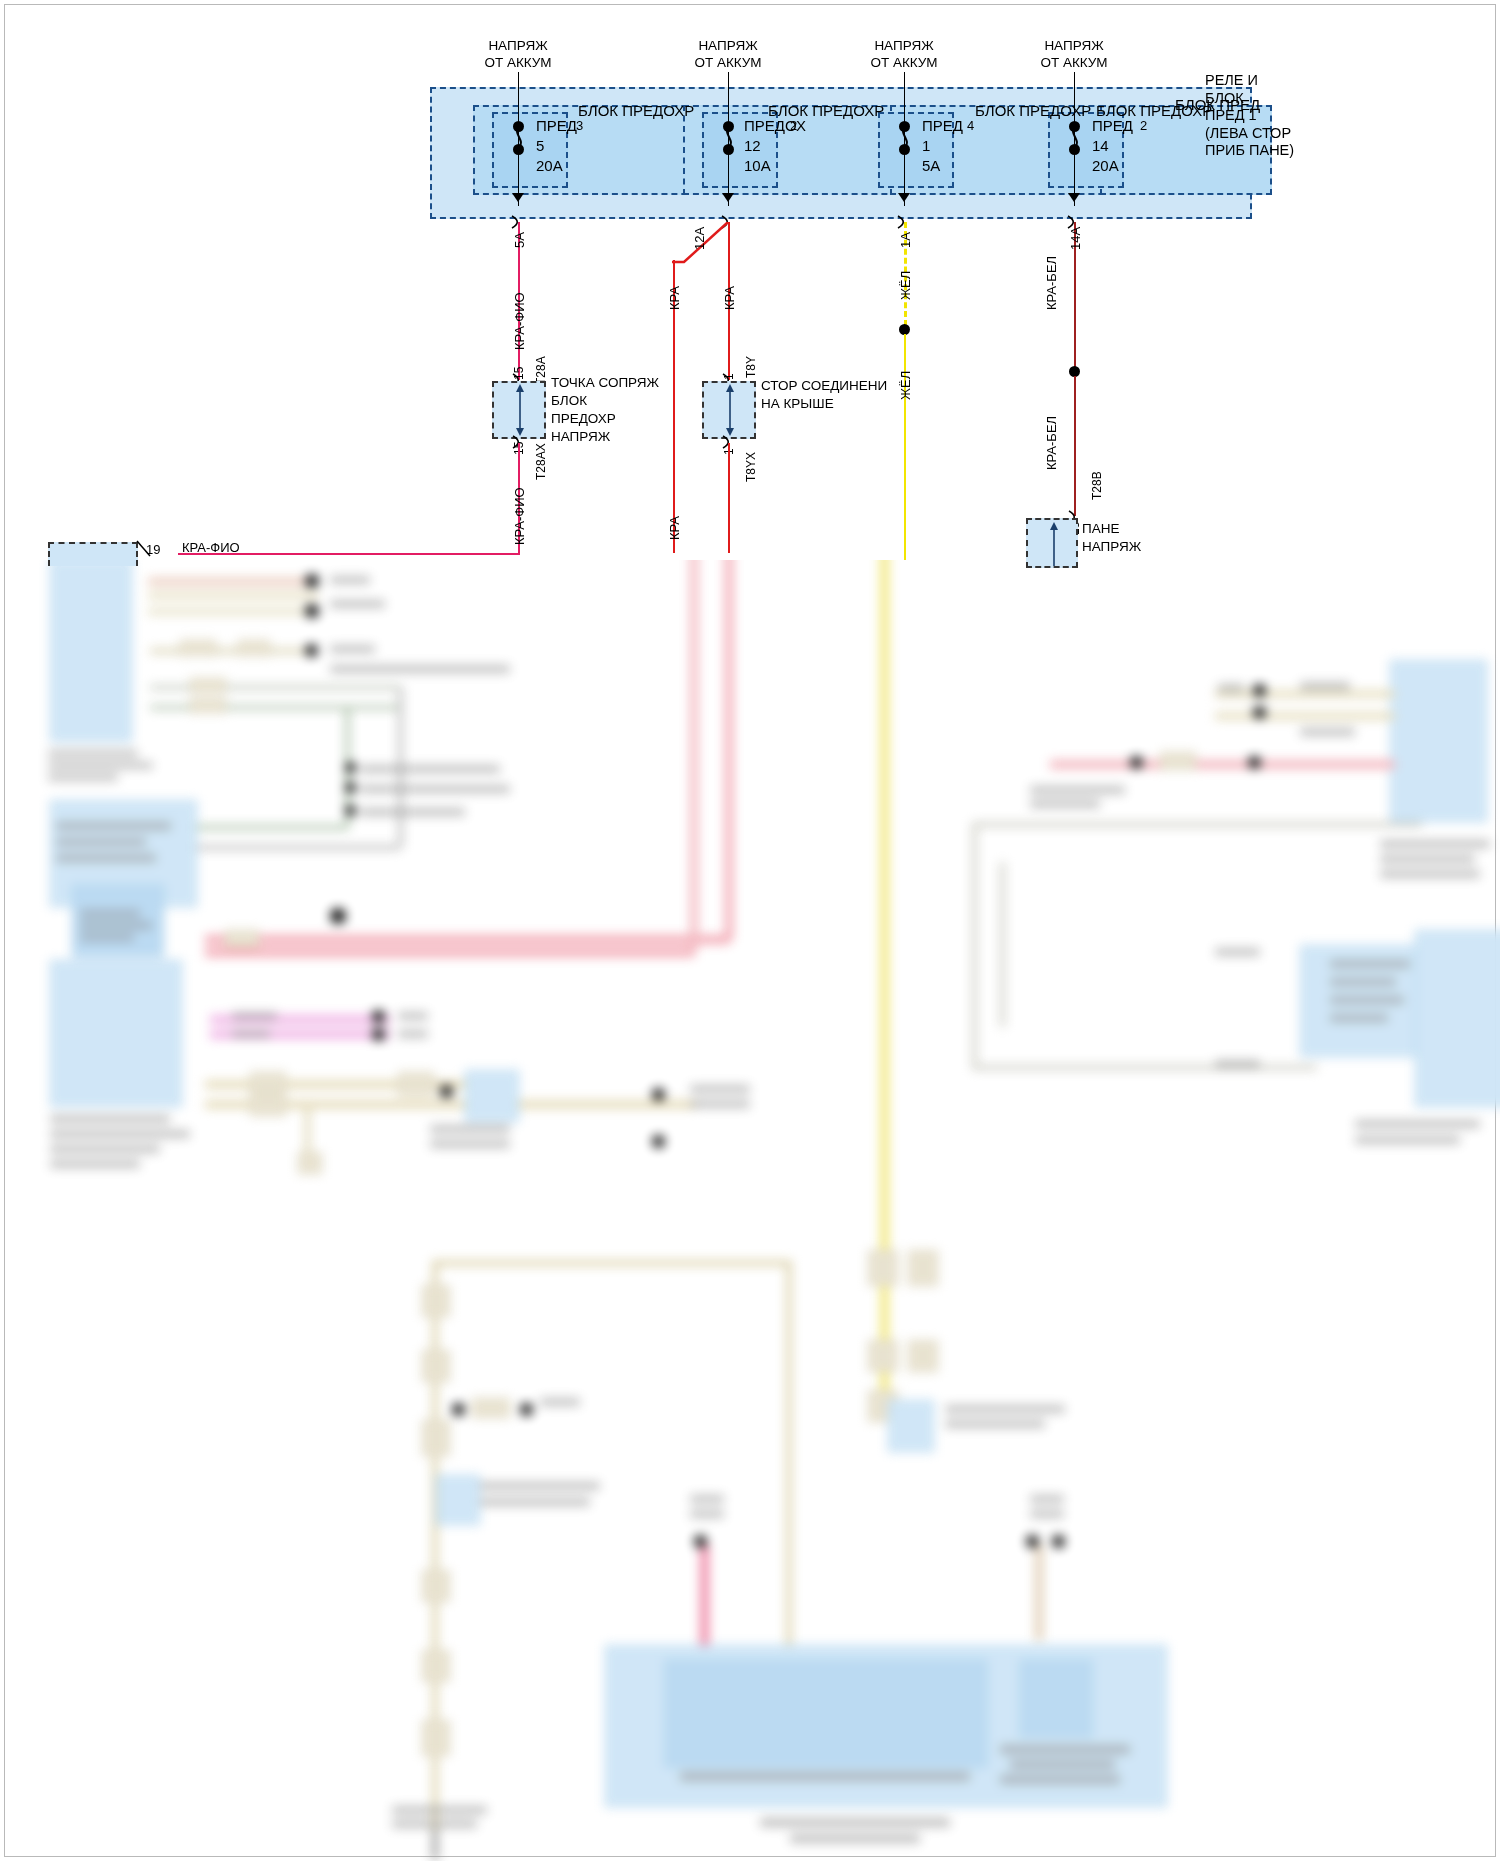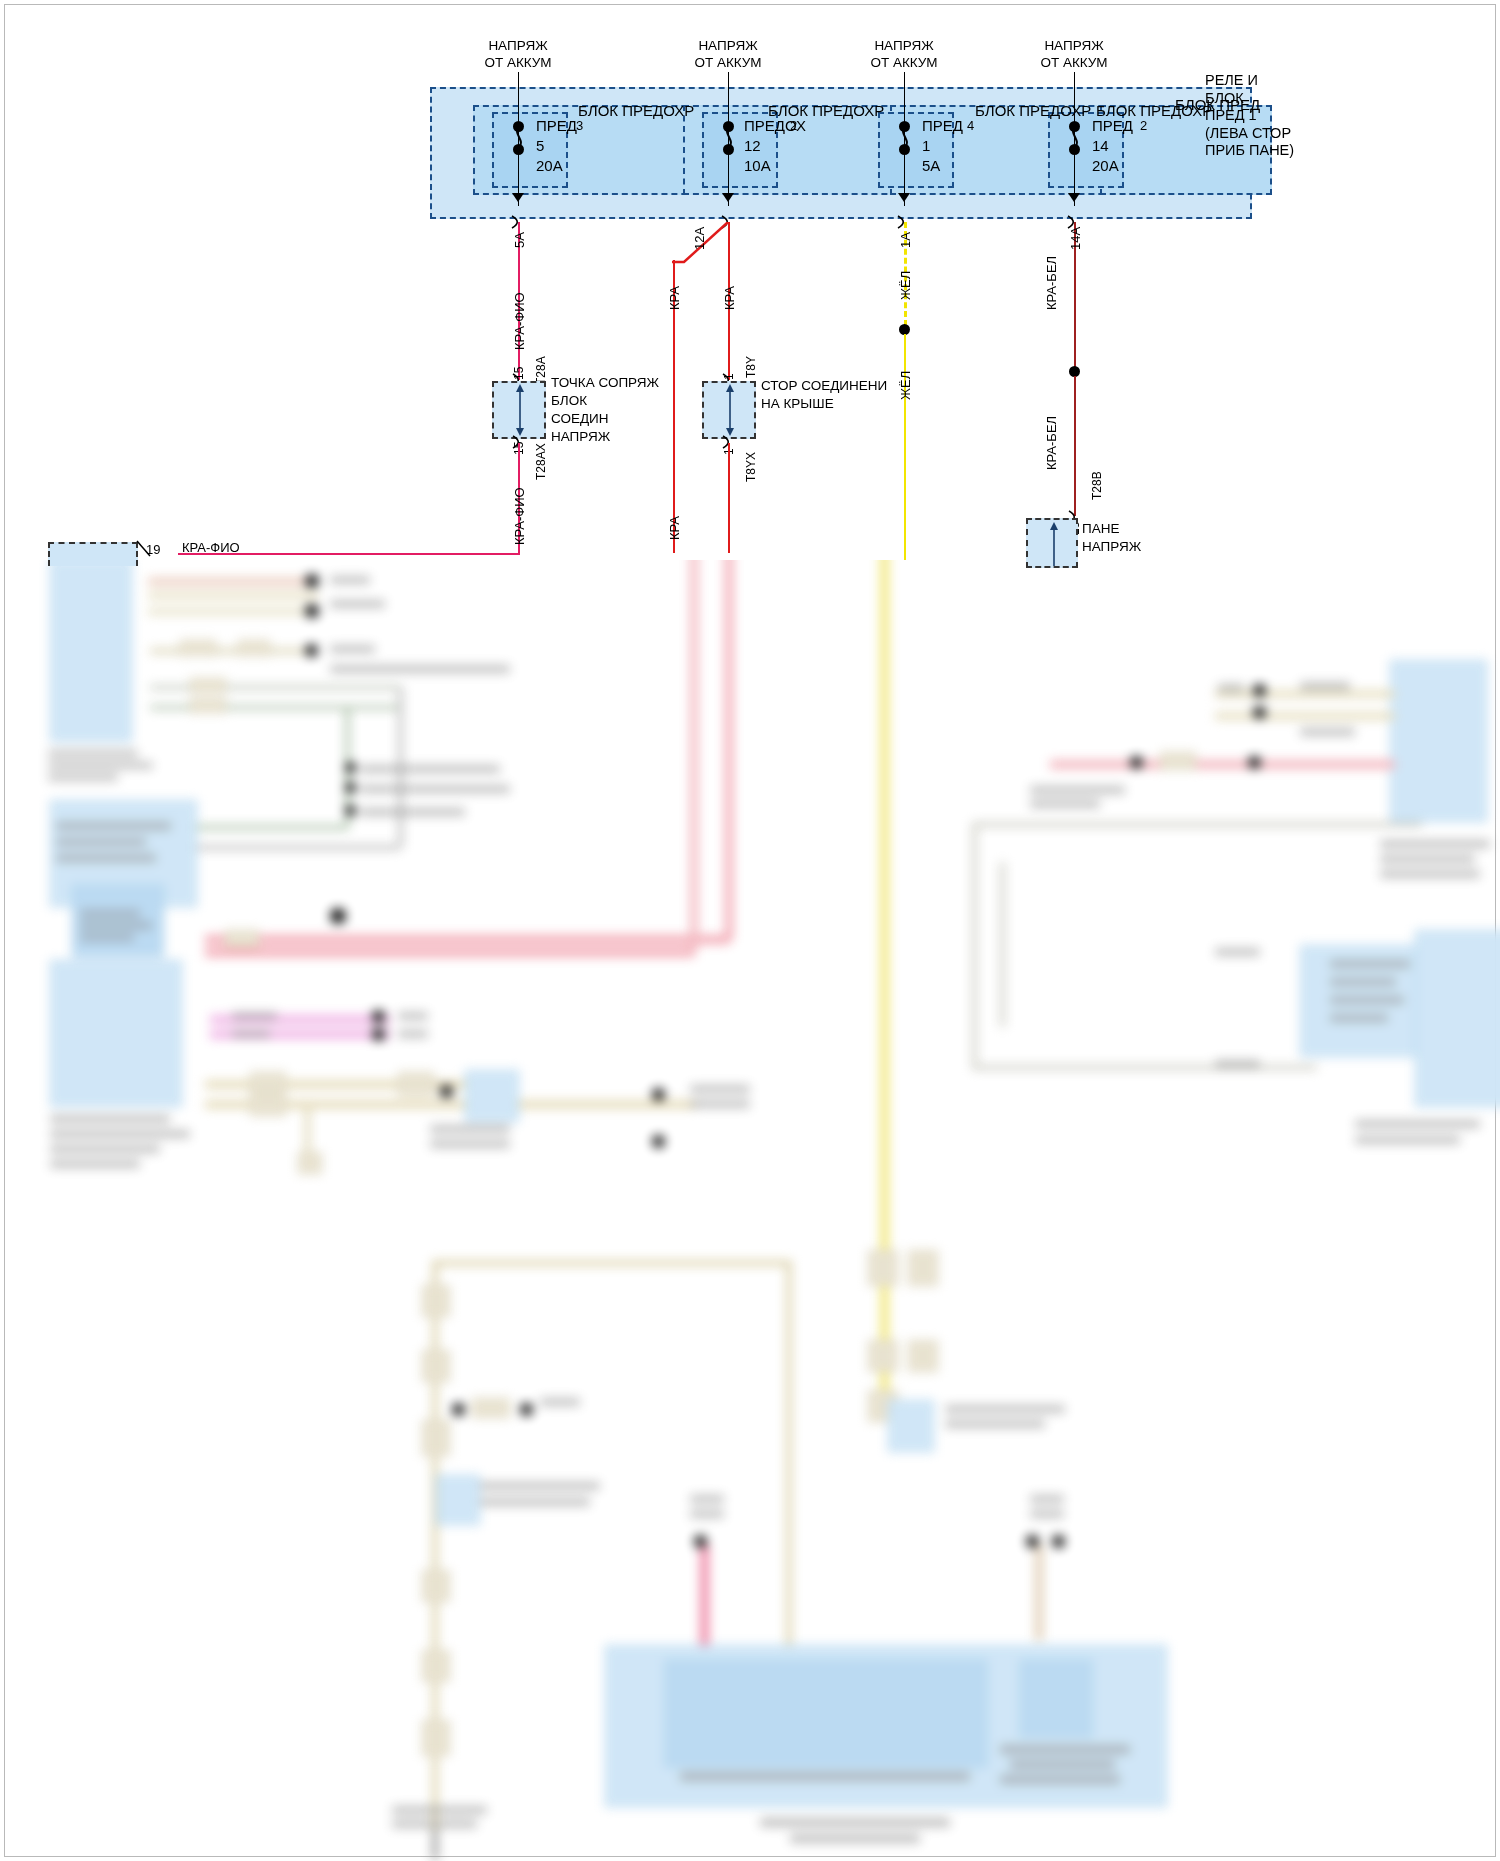--- a/index.html
+++ b/index.html
@@ -353,21 +353,21 @@
   <div class="splice" style="left:492px;top:381px;width:54px;height:58px;"></div>
   <div class="splice-arrow" style="left:512px;top:384px;">
     <svg width="16" height="52" viewBox="0 0 16 52">
       <line x1="8" y1="5" x2="8" y2="47" stroke="#1b3f6b" stroke-width="1.6"></line>
       <polygon points="8,0 4,8 12,8" fill="#1b3f6b"></polygon>
       <polygon points="8,52 4,44 12,44" fill="#1b3f6b"></polygon>
     </svg>
   </div>
   <div class="txt" style="left:551px;top:375px;">ТОЧКА СОПРЯЖ</div>
   <div class="txt" style="left:551px;top:393px;">БЛОК</div>
-  <div class="txt" style="left:551px;top:411px;">СОЕДИН</div>
+  <div class="txt" style="left:551px;top:411px;">ПРЕДОХР</div>
   <div class="txt" style="left:551px;top:429px;">НАПРЯЖ</div>
 
   <div class="arcmark" style="left:511px;top:435px;">
     <svg width="18" height="14" viewBox="0 0 18 14">
         <path d="M2 1 C 9 5, 9 9, 2 13" stroke="#000" stroke-width="1.6" fill="none"></path>
       </svg>
   </div>
   <div class="vtxt" style="left:512px;top:455px;font-size:12px;">15</div>
   <div class="vtxt" style="left:534px;top:480px;font-size:12px;">T28AX</div>
   <div class="w w-v w-kf" style="left:518px;top:443px;height:110px;"></div>

